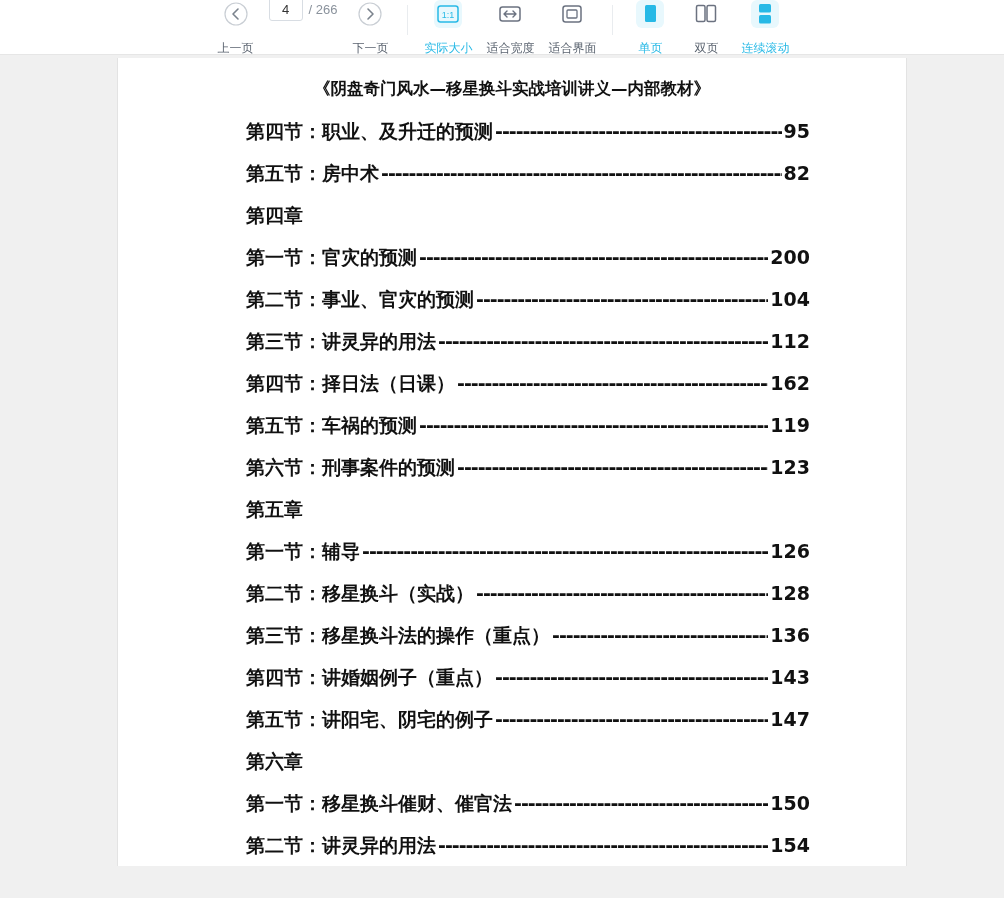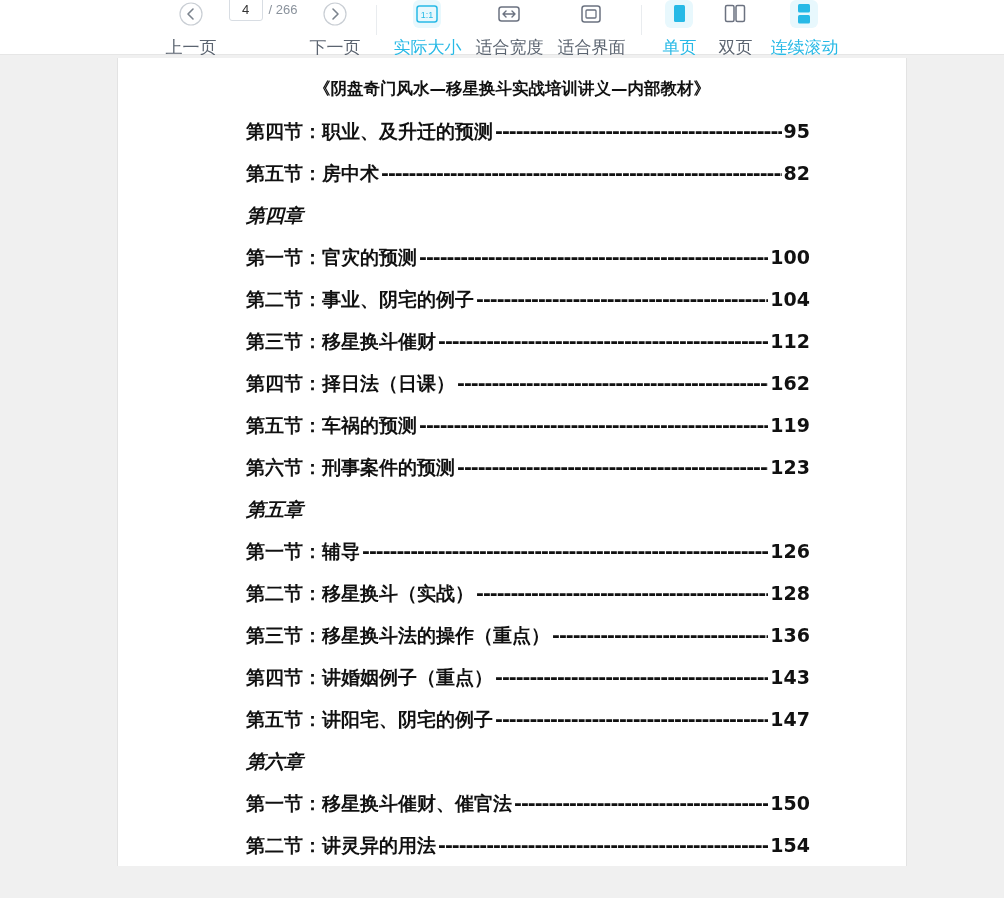--- a/index.html
+++ b/index.html
@@ -43,21 +43,21 @@
   }
   .tb-btn .tb-ico {
     width: 28px;
     height: 28px;
     display: flex;
     align-items: center;
     justify-content: center;
     color: #4b5563;
   }
   .tb-btn .tb-label {
-    font-size: 17px;
+    font-size: 12px;
     color: #5b6470;
     line-height: 14px;
     margin-top: 13px;
     white-space: nowrap;
   }
   .tb-btn.active .tb-ico,
   .tb-btn.active .tb-label { color: #27b9e6; }
   .tb-btn.active .tb-ico { background: #e8f8fd; border-radius: 6px; }
   .page-counter {
     display: flex;
@@ -133,21 +133,21 @@
   .toc-line .lbl { flex: 0 0 auto; }
   .toc-line .dots {
     flex: 1 1 auto;
     overflow: hidden;
     white-space: nowrap;
     letter-spacing: -1px;
     margin: 0 2px;
     color: #111;
   }
   .toc-line .pg { flex: 0 0 auto; padding-right: 56px; }
-  .toc-line.chapter { padding-left: 88px; font-style: italic; }
+  .toc-line.chapter { padding-left: 88px; }
 </style>
 </head>
 <body>
 
 <div class="toolbar">
 
   <div class="tb-group">
 
     <div class="tb-btn">
       <span class="tb-ico">
@@ -258,29 +258,29 @@
           <span class="lbl">第五节：房中术</span>
           <span class="dots">------------------------------------------------------------------------------------------------------------------------</span>
           <span class="pg">82</span>
         </div>
         <div class="toc-line chapter">
           <span class="lbl">第四章</span>
         </div>
         <div class="toc-line">
           <span class="lbl">第一节：官灾的预测</span>
           <span class="dots">------------------------------------------------------------------------------------------------------------------------</span>
-          <span class="pg">100</span>
-        </div>
-        <div class="toc-line">
-          <span class="lbl">第二节：事业、阴宅的例子</span>
+          <span class="pg">200</span>
+        </div>
+        <div class="toc-line">
+          <span class="lbl">第二节：事业、官灾的预测</span>
           <span class="dots">------------------------------------------------------------------------------------------------------------------------</span>
           <span class="pg">104</span>
         </div>
         <div class="toc-line">
-          <span class="lbl">第三节：移星换斗催财</span>
+          <span class="lbl">第三节：讲灵异的用法</span>
           <span class="dots">------------------------------------------------------------------------------------------------------------------------</span>
           <span class="pg">112</span>
         </div>
         <div class="toc-line">
           <span class="lbl">第四节：择日法（日课）</span>
           <span class="dots">------------------------------------------------------------------------------------------------------------------------</span>
           <span class="pg">162</span>
         </div>
         <div class="toc-line">
           <span class="lbl">第五节：车祸的预测</span>

